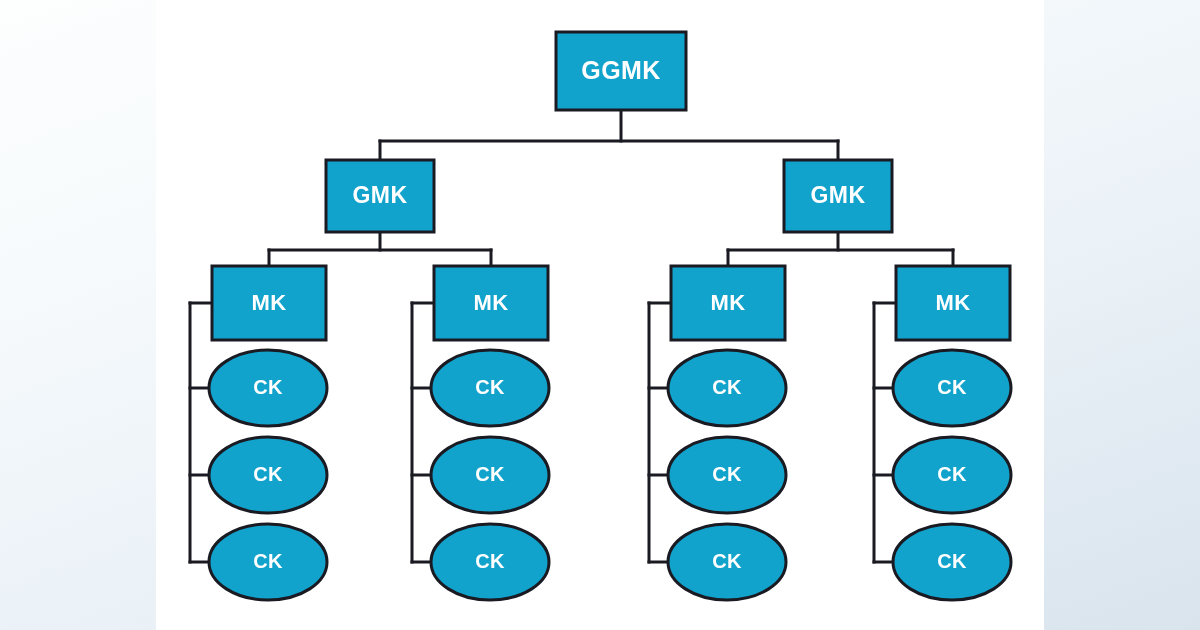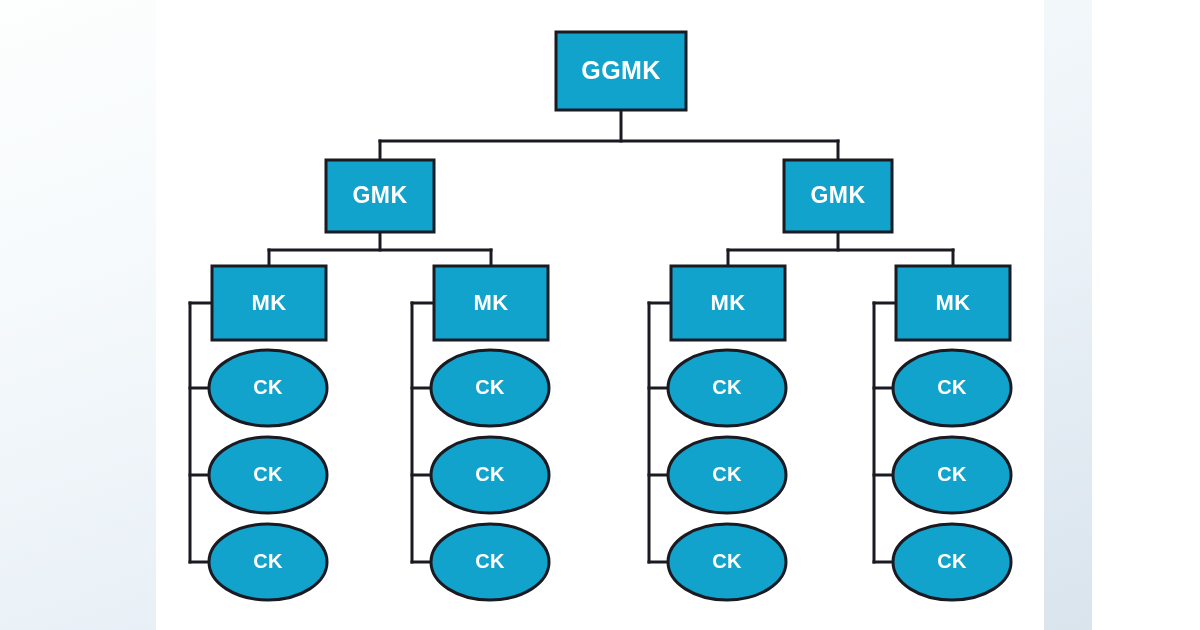--- a/index.html
+++ b/index.html
@@ -9,21 +9,21 @@
   body {
     width: 1200px;
     height: 630px;
     overflow: hidden;
     font-family: "Liberation Sans", sans-serif;
     background: #ffffff;
   }
 
   #stage {
     position: relative;
-    width: 1092px;
+    width: 1200px;
     height: 630px;
     background: linear-gradient(160deg, #fdfefe 0%, #f6fafc 28%, #eaf1f7 62%, #d9e4ed 100%);
   }
 
   
   #panel {
     position: absolute;
     left: 156px;
     top: 0;
     width: 888px;

